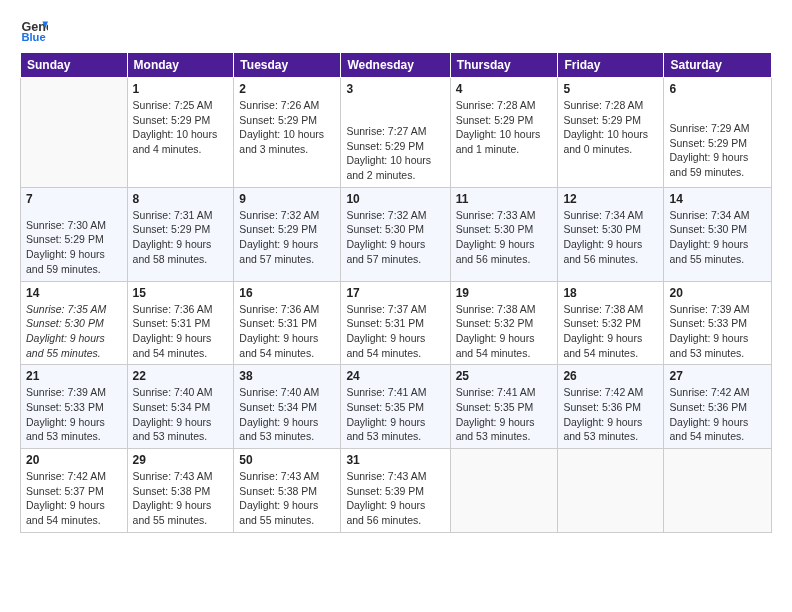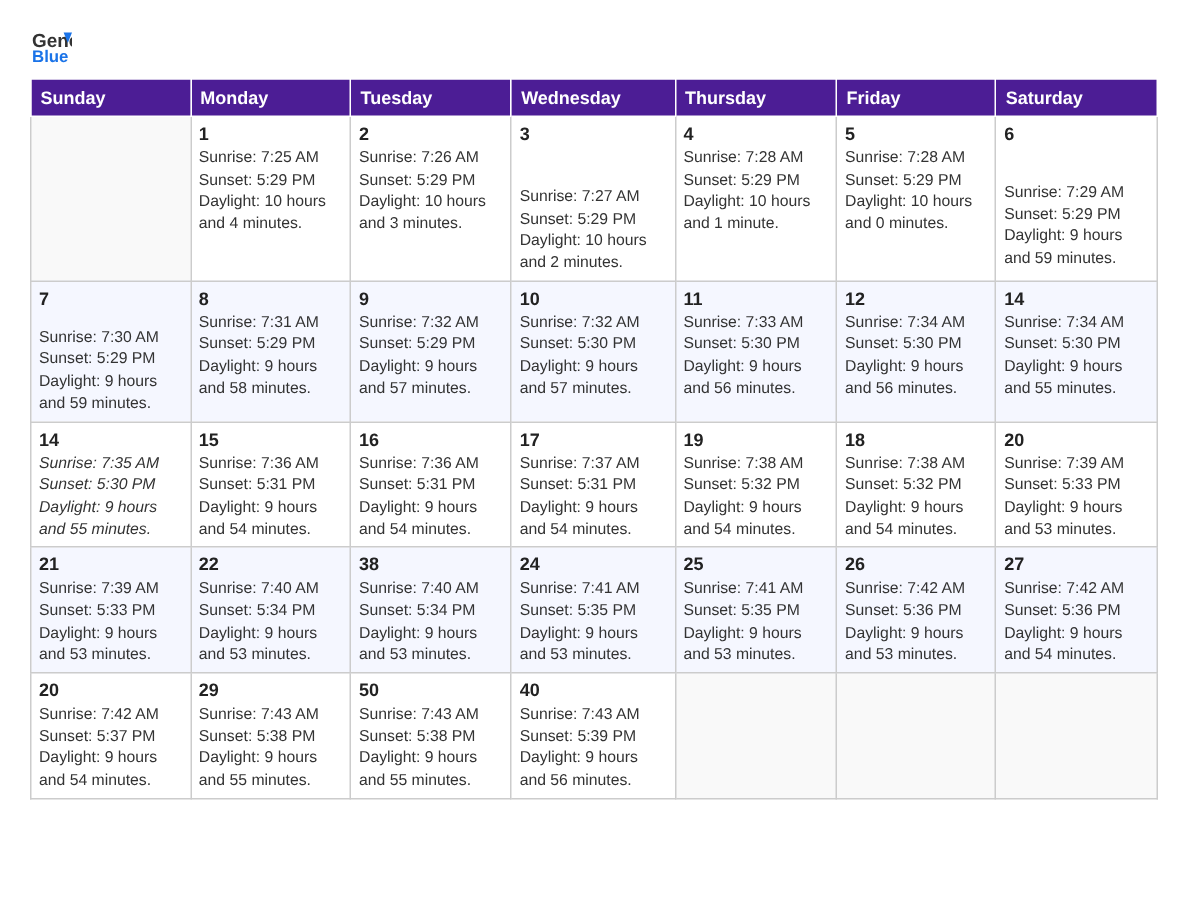--- a/index.html
+++ b/index.html
@@ -328,21 +328,21 @@
 and 55 minutes.</div>
           </td>
           <td>
             <div class="day-num">50</div>
             <div class="day-info" style="white-space: pre-line;">Sunrise: 7:43 AM
 Sunset: 5:38 PM
 Daylight: 9 hours
 and 55 minutes.</div>
           </td>
           <td>
-            <div class="day-num">40</div>
+            <div class="day-num">31</div>
             <div class="day-info" style="white-space: pre-line;">Sunrise: 7:43 AM
 Sunset: 5:39 PM
 Daylight: 9 hours
 and 56 minutes.</div>
           </td>
           <td class="empty-cell"></td>
           <td class="empty-cell"></td>
           <td class="empty-cell"></td>
         </tr>
       </tbody>

